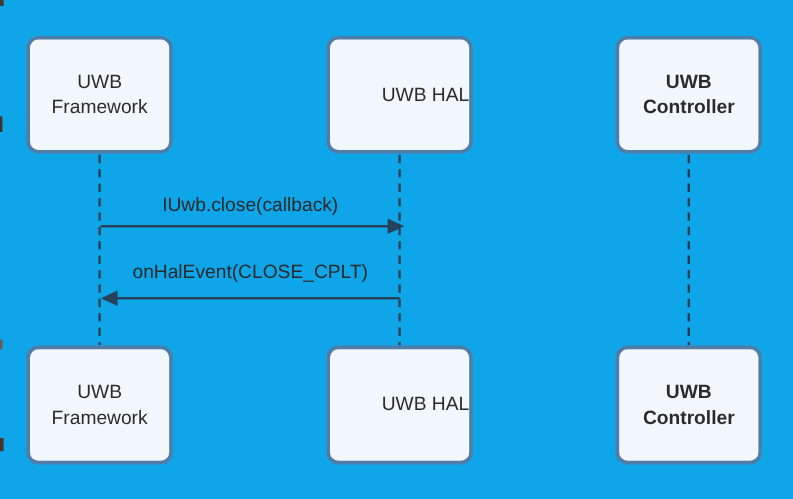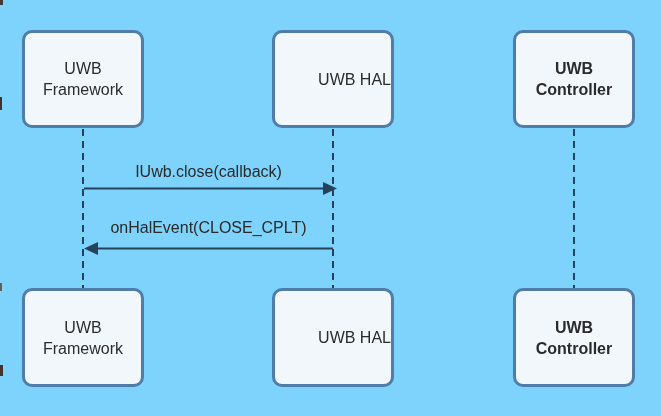--- a/index.html
+++ b/index.html
@@ -5,21 +5,21 @@
   html, body {
     margin: 0;
     padding: 0;
     background: #ffffff;
     font-family: "Liberation Sans", "DejaVu Sans", sans-serif;
   }
   .canvas {
     position: relative;
     width: 661px;
     height: 416px;
-    background: #7dd3fc;
+    background: #0ea5e9;
     overflow: hidden;
   }
   svg.lines {
     position: absolute;
     left: 0;
     top: 0;
     width: 661px;
     height: 416px;
     pointer-events: none;
   }

